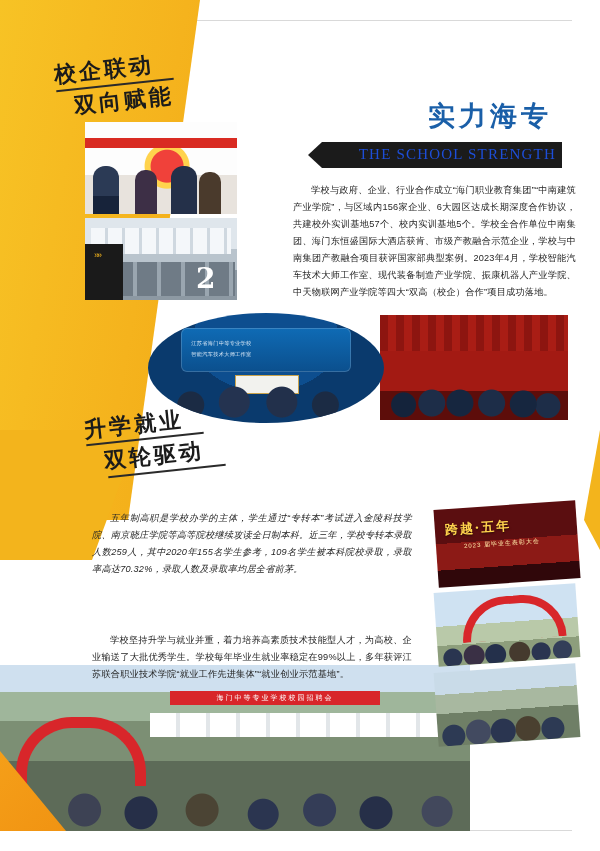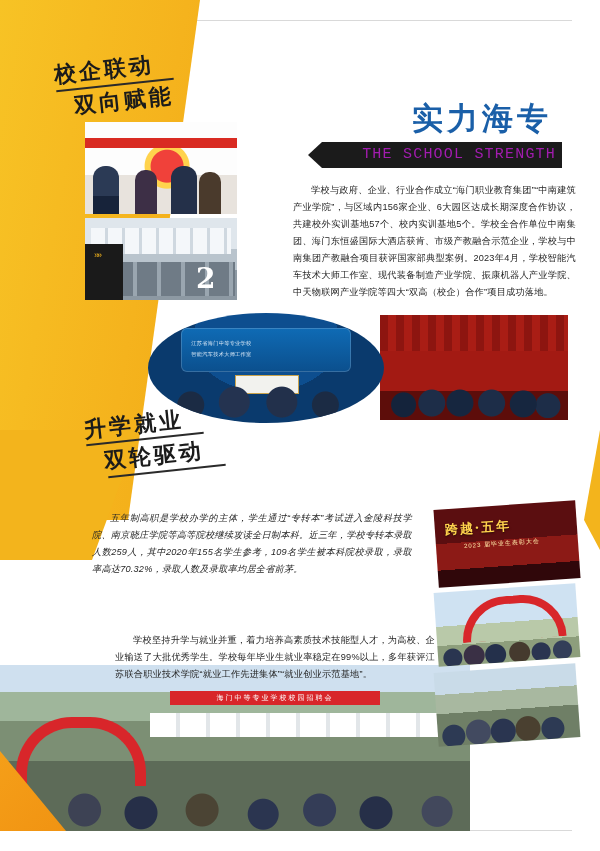--- a/index.html
+++ b/index.html
@@ -78,41 +78,41 @@
     background: #2a2a2a;
   }
   .bu-1 { left: 56px;  top: 84px;  width: 118px; transform: rotate(-6deg); }
   .bu-2 { left: 86px;  top: 438px; width: 118px; transform: rotate(-6deg); }
   .bu-3 { left: 108px; top: 470px; width: 118px; transform: rotate(-6deg); }
 
   
   .strength-title {
     position: absolute;
     right: 48px; top: 98px;
-    font-size: 31px;
+    font-size: 27px;
     font-weight: bold;
     color: #1a5fa8;
     letter-spacing: 4px;
     font-family: Liberation Serif, serif;
     z-index: 5;
   }
   .strength-bar {
     position: absolute;
     right: 38px; top: 142px;
     width: 240px; height: 26px;
     background: #1b1b1b;
     z-index: 4;
   }
   .strength-bar-en {
     position: absolute;
     right: 44px; top: 146px;
     font-size: 15px;
     letter-spacing: 1.2px;
-    color: #a21caf;
-    font-family: Liberation Mono, monospace;
+    color: #1d4ed8;
+    font-family: Liberation Serif, serif;
     z-index: 5;
   }
   .strength-bar-tip {
     position: absolute;
     right: 278px; top: 142px;
     width: 0; height: 0;
     border-top: 13px solid transparent;
     border-bottom: 13px solid transparent;
     border-right: 14px solid #1b1b1b;
     z-index: 4;
@@ -129,21 +129,21 @@
     letter-spacing: 0.2px;
     z-index: 5;
   }
   .para-strength {
     right: 24px; top: 182px;
     width: 283px;
     text-indent: 18px;
   }
   .para-emp-1 { left: 92px; top: 510px; width: 320px; text-indent: 18px; font-style: italic; }
   .para-emp-2 { left: 92px; top: 580px; width: 320px; text-indent: 18px; }
-  .para-emp-3 { left: 92px; top: 632px; width: 320px; text-indent: 18px; margin-left: 23px; }
+  .para-emp-3 { left: 92px; top: 632px; width: 320px; text-indent: 18px; }
 
   
   .photo {
     position: absolute;
     overflow: hidden;
     z-index: 5;
     background: #cfcfcf;
   }
 
   

